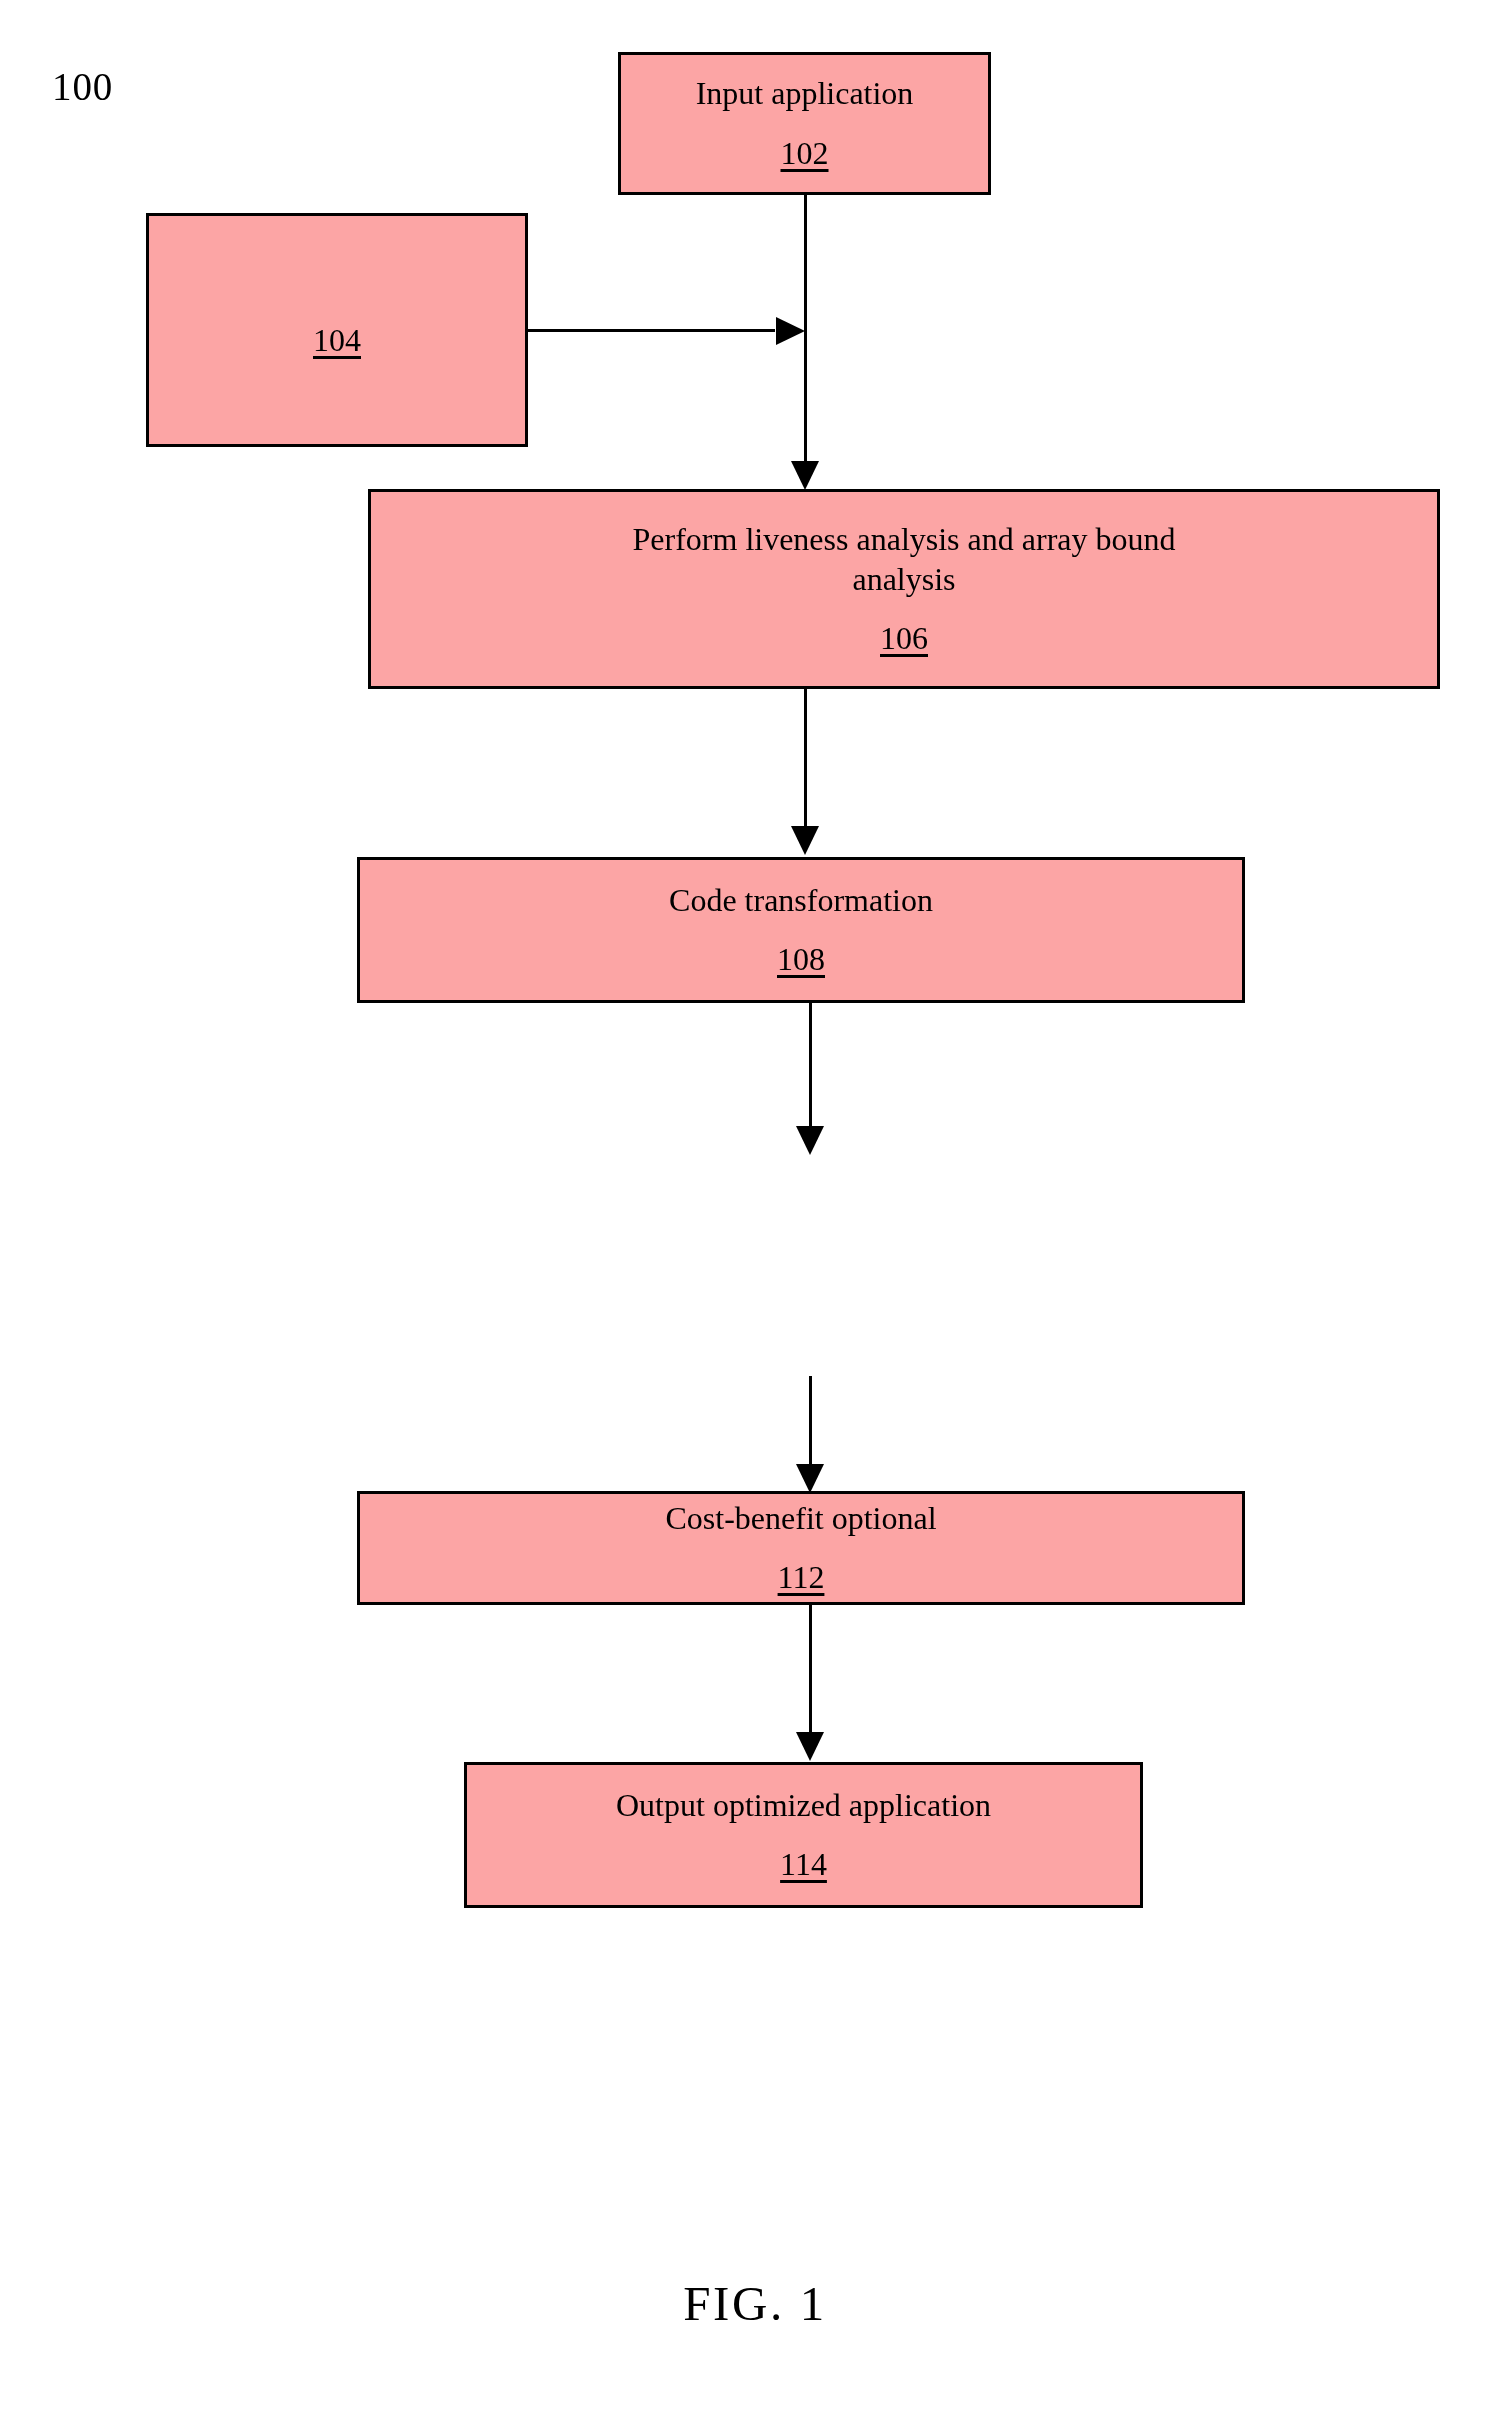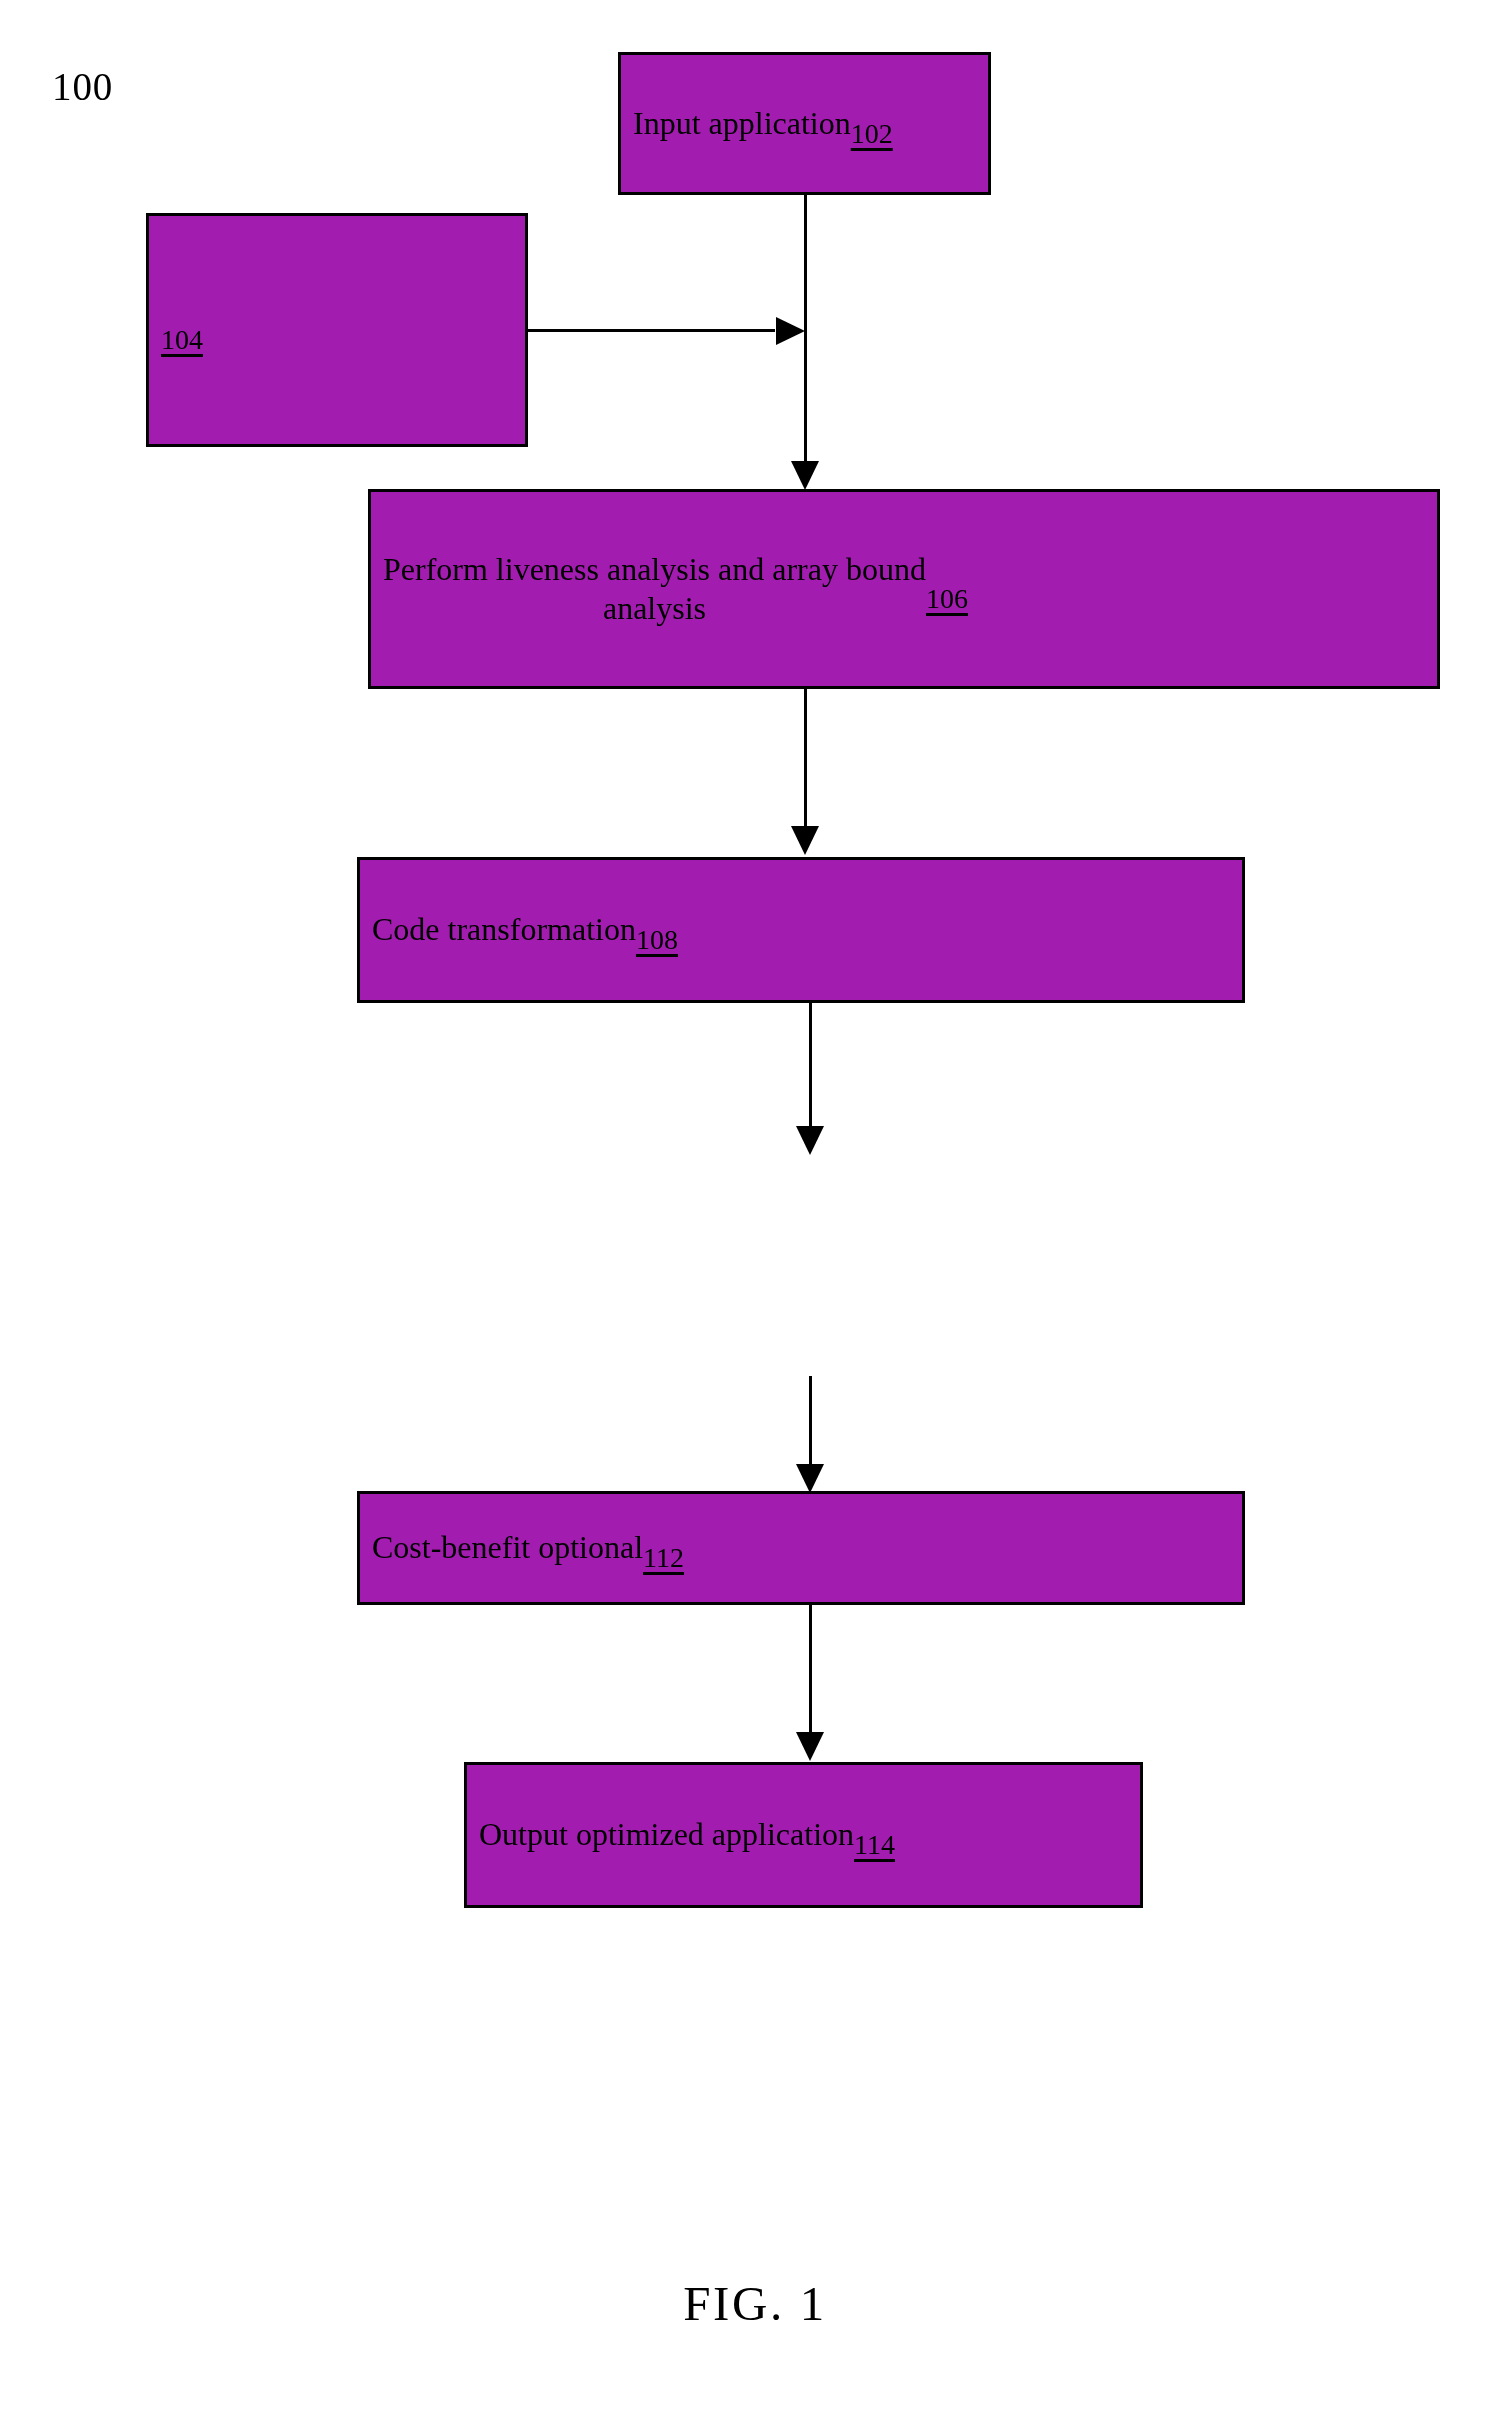--- a/index.html
+++ b/index.html
@@ -26,34 +26,35 @@
     text-underline-offset: 7.7px;
     text-decoration-thickness: 3.4px;
     white-space: nowrap;
   }
 
   
   .node {
     position: absolute;
     box-sizing: border-box;
     border: 3.4px solid #000000;
-    background: #a21caf;
+    background: #fca5a5;
     display: flex;
+    flex-direction: column;
     align-items: center;
-    justify-content: flex-start;
+    justify-content: center;
     text-align: center;
     padding: 5.2px 12px;
   }
   .node .node-label {
     font-size: 32px;
     line-height: 1.22;
     white-space: pre-line;
   }
   .node .node-num {
-    font-size: 28px;
+    font-size: 32px;
     line-height: 1.25;
     text-decoration: underline;
     text-underline-offset: 5.2px;
     text-decoration-thickness: 2.6px;
     margin-top: 19px;
   }
 
   
   .conn {
     position: absolute;

